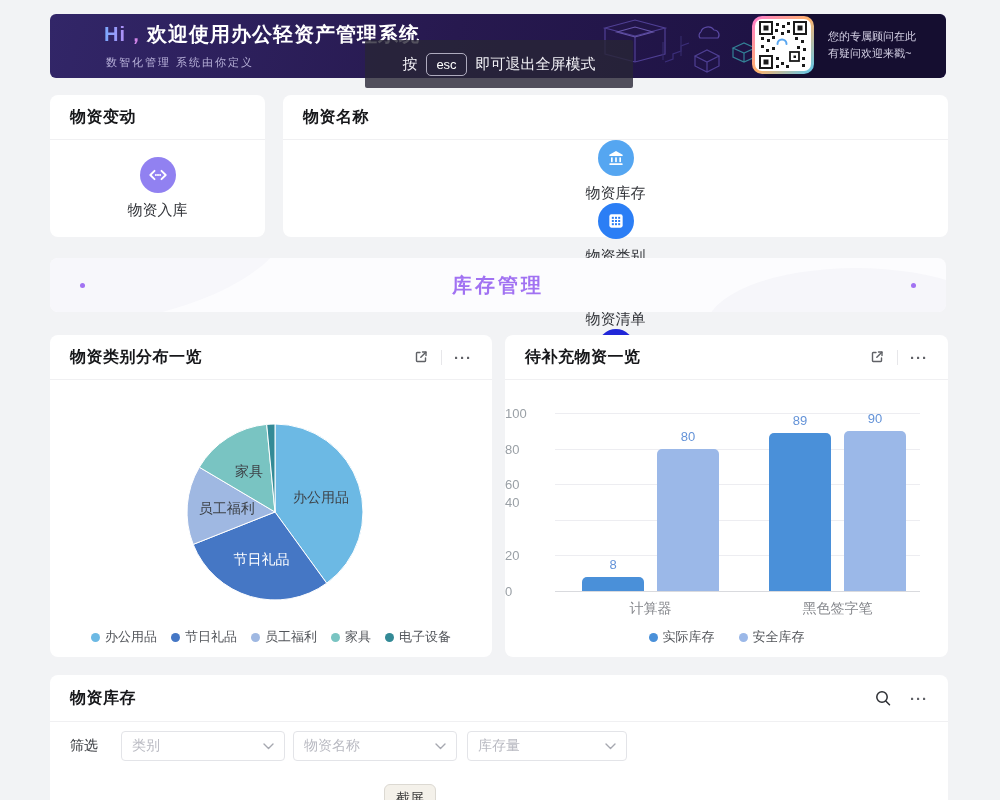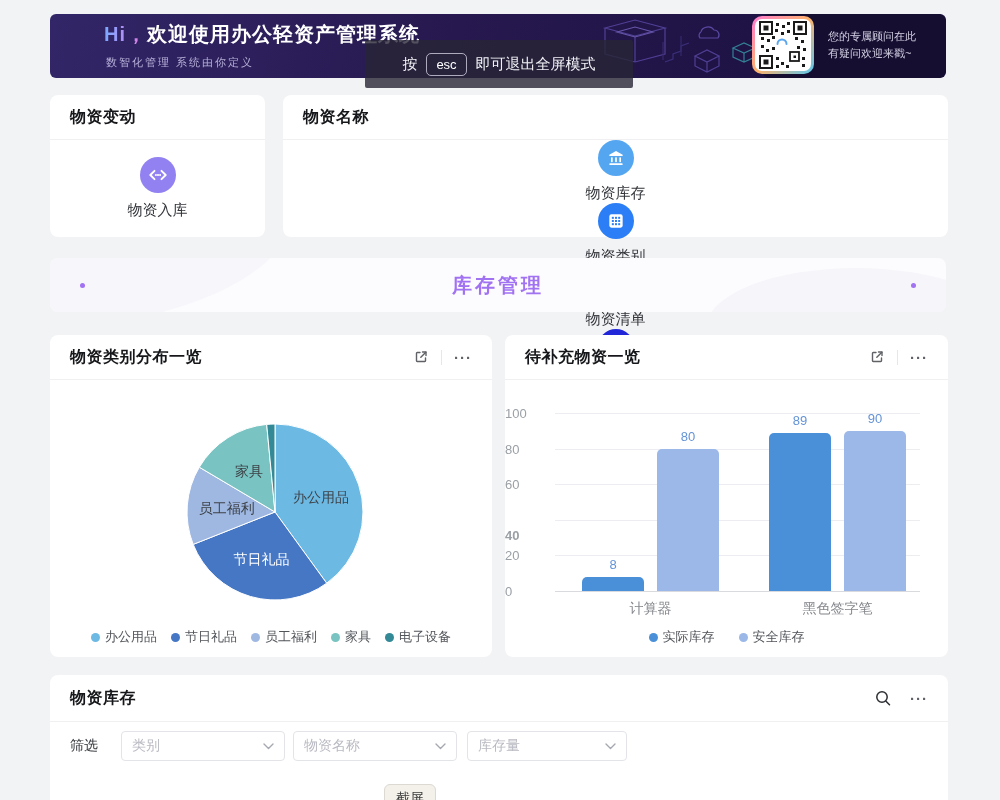--- a/index.html
+++ b/index.html
@@ -330,21 +330,21 @@
       </svg>
       <span class="head-divider"></span>
       <span class="dots-btn">···</span>
     </span>
   </div>
   <div class="chart-body" id="bar-body">
       <span class="ytick" style="left:0;top:204px;">0</span>
       <div class="axisline" style="left:50px;top:211.0px;width:365px;"></div>
       <span class="ytick" style="left:0;top:168.4px;">20</span>
       <div class="gridline" style="left:50px;top:175.4px;width:365px;"></div>
-      <span class="ytick" style="left:0;top:148px;font-weight:bold;">40</span>
+      <span class="ytick" style="left:0;top:115px;">40</span>
       <div class="gridline" style="left:50px;top:139.8px;width:365px;"></div>
       <span class="ytick" style="left:0;top:97.2px;">60</span>
       <div class="gridline" style="left:50px;top:104.2px;width:365px;"></div>
       <span class="ytick" style="left:0;top:61.599999999999994px;">80</span>
       <div class="gridline" style="left:50px;top:68.6px;width:365px;"></div>
       <span class="ytick" style="left:0;top:26px;">100</span>
       <div class="gridline" style="left:50px;top:33.0px;width:365px;"></div>
       <div class="bar-group" style="left:77px;top:33px;width:137px;height:178px;">
         <div class="bar" style="left:0px;width:62px;height:14.2px;background:#4a90d9;"></div>
         <div class="bar-value" style="left:0px;width:62px;bottom:19.2px;">8</div>

